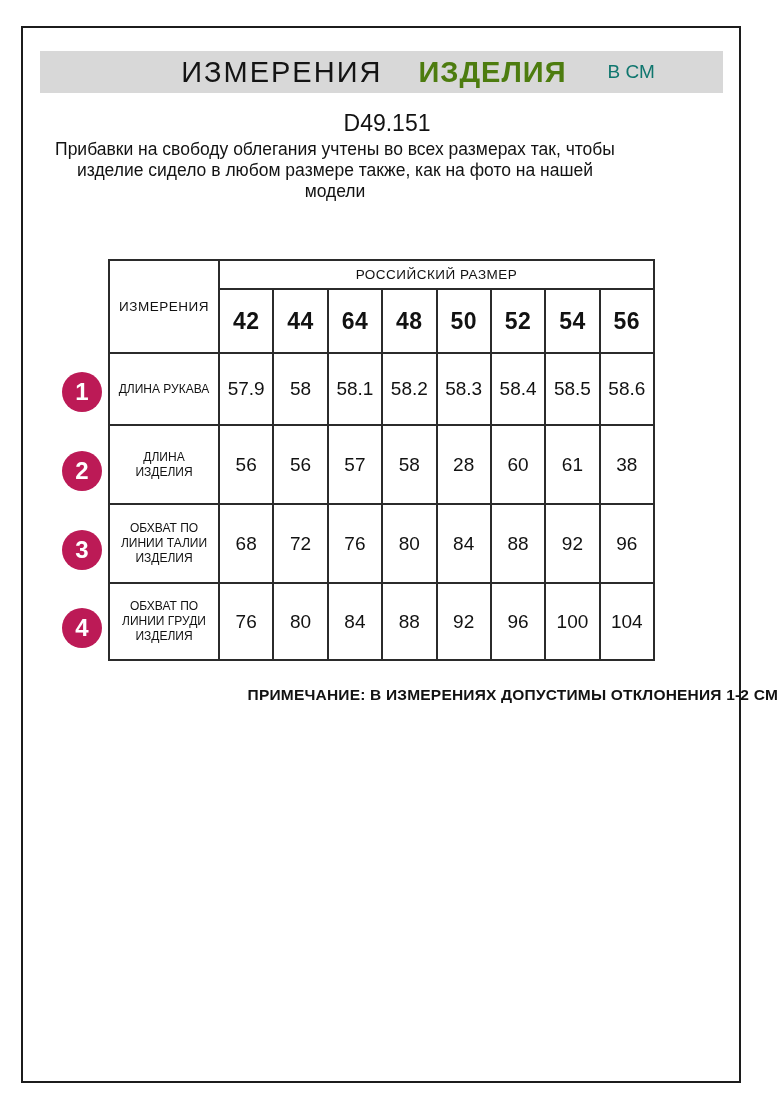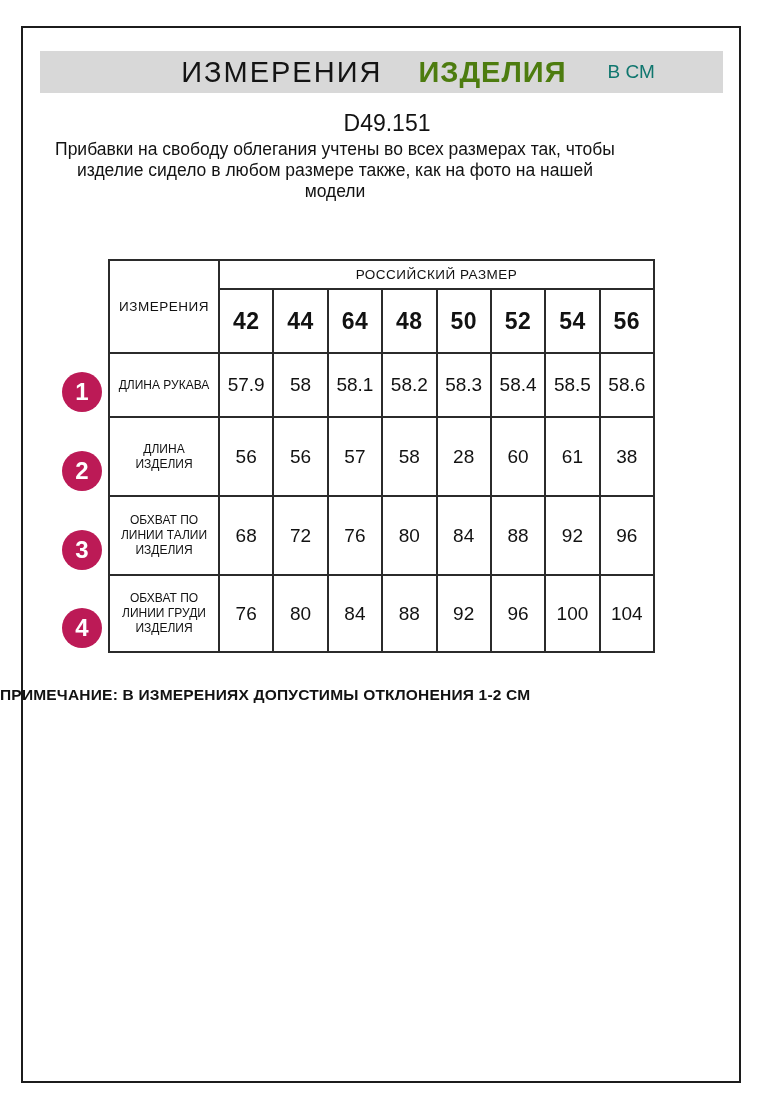--- a/index.html
+++ b/index.html
@@ -34,35 +34,35 @@
   }
   .meas-table td, .meas-table th {
     border:2px solid #2b2b2b; text-align:center; vertical-align:middle;
     padding:6px; font-weight:normal; color:#121212; box-sizing:border-box;
   }
   .corner-cell { font-size:13.5px; width:110px; }
   .size-group-row td { height:18px; font-size:13.5px; letter-spacing:0.5px; }
   .size-row td { height:64px; font-size:23px; font-weight:bold; letter-spacing:0.5px; }
   .data-row td { font-size:19px; }
   .data-row .row-label { font-size:12px; line-height:15px; padding:2px 6px; }
-  .row-h1 td { height:64px;border-radius:8px; }
+  .row-h1 td { height:72px;border-radius:8px; }
   .row-h2 td { height:79px; }
   .row-h3 td { height:79px; }
   .row-h4 td { height:77px; }
   .marker {
     position:absolute; left:62px; width:40px; height:40px; border-radius:50%;
     display:flex; align-items:center; justify-content:center;
     color:#ffffff; font-size:24px; font-weight:bold;
   }
   .marker-1 { top:372px; }
   .marker-2 { top:451px; }
   .marker-3 { top:530px; }
   .marker-4 { top:608px; }
   .bottom-note {
-    position:absolute; left:0; top:686px; width:778px; text-align:left;
+    position:absolute; left:0; top:686px; width:778px; text-align:right;
     font-size:15.5px; font-weight:bold; color:#121212; letter-spacing:0.2px;
   }
 </style>
 </head>
 <body>
 
 <div class="page-border" style="border-color: rgb(28, 28, 28);"></div>
 
 <div class="header-bar" style="background: rgb(216, 216, 216);">
   <span class="header-title-regular">ИЗМЕРЕНИЯ</span>

